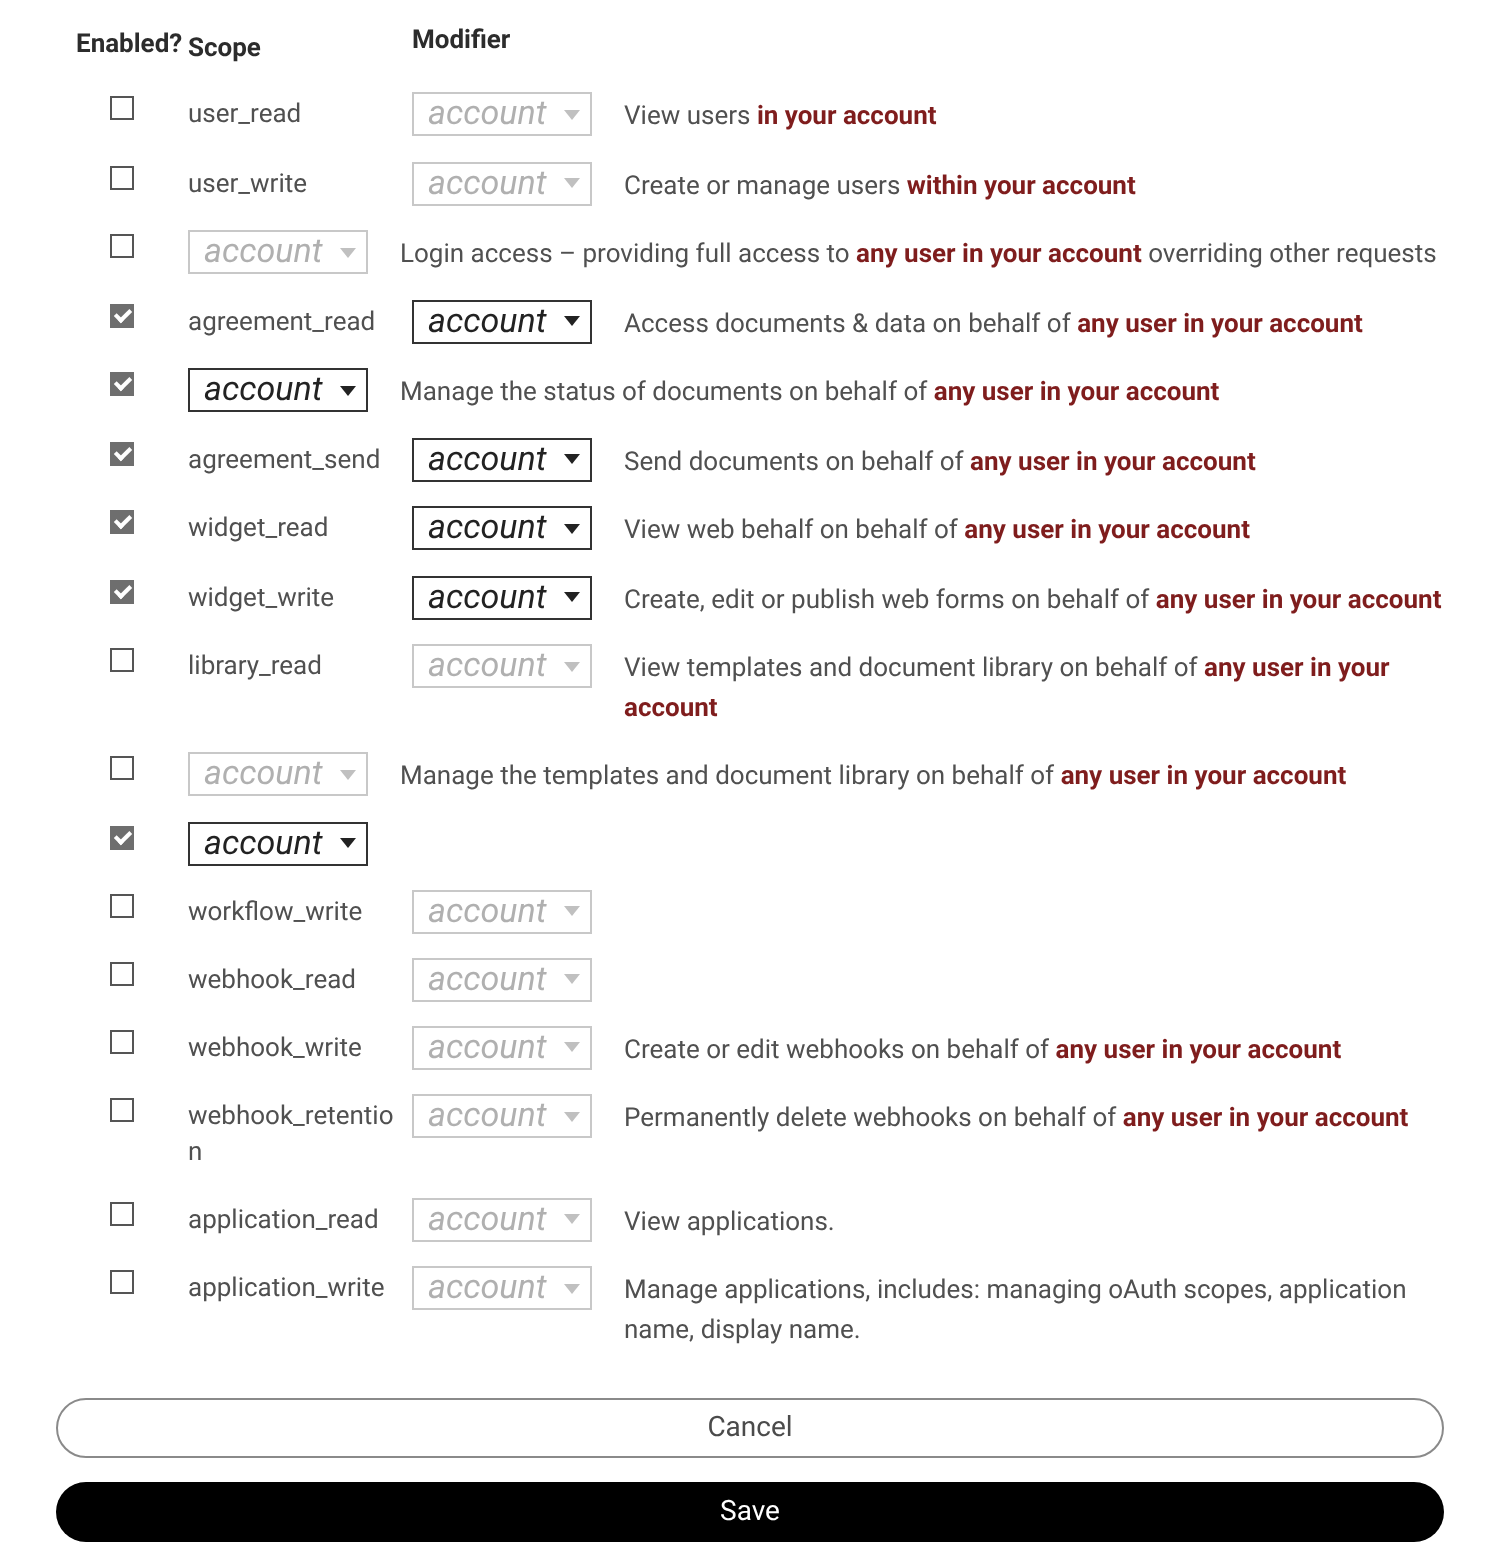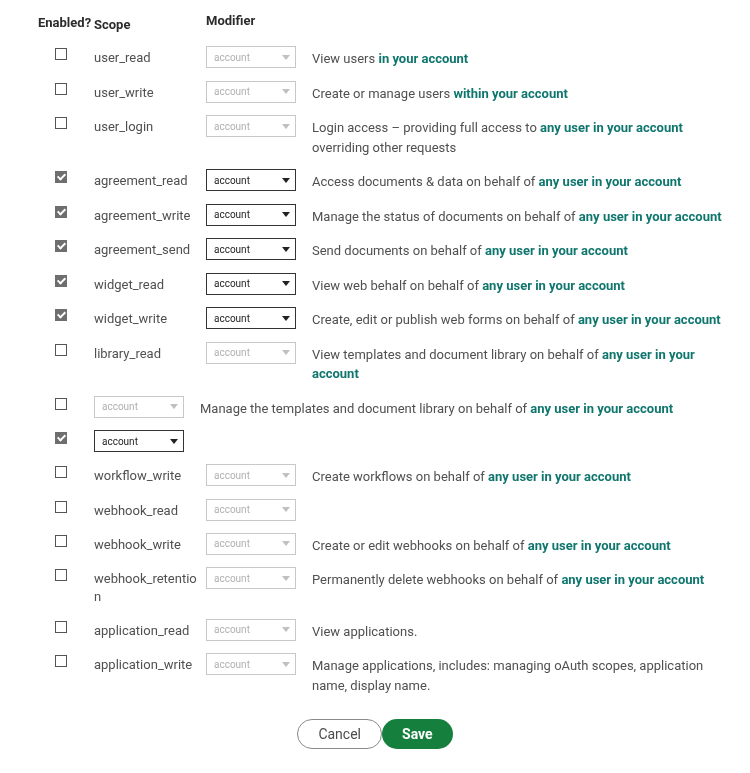--- a/index.html
+++ b/index.html
@@ -54,21 +54,21 @@
       flex-shrink: 0;
       padding-right: 12px;
     }
     .col-desc {
       flex: 1;
       line-height: 1.5;
       padding-top: 3px;
     }
     .col-desc .bold {
       font-weight: 700;
-      color: #0f766e;
+      color: #7f1d1d;
     }
     
     .checkbox {
       width: 12px;
       height: 12px;
       border: 1.5px solid #555;
       background: #fff;
       display: inline-flex;
       align-items: center;
       justify-content: center;
@@ -94,66 +94,68 @@
     .select {
       width: 90px;
       height: 22px;
       border: 1px solid #333;
       background: #fff;
       display: flex;
       align-items: center;
       justify-content: space-between;
       padding: 0 5px 0 7px;
       cursor: pointer;
-      font-size: 10px;
+      font-size: 17px;
       color: #222;
+      font-style: italic;
     }
     .select.disabled {
       border-color: #c8c8c8;
       color: #b0b0b0;
       cursor: default;
     }
     .select .caret {
       width: 0;
       height: 0;
       border-left: 4px solid transparent;
       border-right: 4px solid transparent;
       border-top: 5px solid #222;
     }
     .select.disabled .caret {
       border-top-color: #c0c0c0;
     }
     
     .footer {
       display: flex;
-      justify-content: center;
-      gap: 0;
+      justify-content: flex-end;
+      gap: 12px;
       margin-top: 18px;
+      flex-direction: column;
     }
     .btn {
       height: 30px;
       padding: 0 20px;
       border-radius: 15px;
       font-size: 14px;
       cursor: pointer;
       display: inline-flex;
       align-items: center;
       justify-content: center;
       border: none;
       font-family: inherit;
     }
     .btn-secondary {
       background: #fff;
       color: #4b4b4b;
       border: 1.5px solid #8a8a8a;
     }
     .btn-primary {
-      background: #15803d;
+      background: #000000;
       color: #fff;
-      font-weight: 700;
+      font-weight: 400;
     }
   </style>
 </head>
 <body>
 
 <div class="table">
   <div class="header-row">
     <div class="col-enabled">Enabled?</div>
     <div class="col-scope">Scope</div>
     <div class="col-modifier">Modifier</div>
@@ -182,21 +184,20 @@
             <span>account</span>
             <span class="caret"></span>
           </div>
         </div>
         <div class="col-desc"><span>Create or manage users </span><span class="bold">within your account</span></div>
       </div>
       <div class="data-row">
         <div class="col-enabled">
           <span class="checkbox"></span>
         </div>
-        <div class="col-scope">user_login</div>
         <div class="col-modifier">
           <div class="select disabled">
             <span>account</span>
             <span class="caret"></span>
           </div>
         </div>
         <div class="col-desc"><span>Login access – providing full access to </span><span class="bold">any user in your account</span><span> overriding other requests</span></div>
       </div>
       <div class="data-row">
         <div class="col-enabled">
@@ -208,21 +209,20 @@
             <span>account</span>
             <span class="caret"></span>
           </div>
         </div>
         <div class="col-desc"><span>Access documents &amp; data on behalf of </span><span class="bold">any user in your account</span></div>
       </div>
       <div class="data-row">
         <div class="col-enabled">
           <span class="checkbox checked"></span>
         </div>
-        <div class="col-scope">agreement_write</div>
         <div class="col-modifier">
           <div class="select">
             <span>account</span>
             <span class="caret"></span>
           </div>
         </div>
         <div class="col-desc"><span>Manage the status of documents on behalf of </span><span class="bold">any user in your account</span></div>
       </div>
       <div class="data-row">
         <div class="col-enabled">
@@ -303,21 +303,20 @@
         <div class="col-enabled">
           <span class="checkbox"></span>
         </div>
         <div class="col-scope">workflow_write</div>
         <div class="col-modifier">
           <div class="select disabled">
             <span>account</span>
             <span class="caret"></span>
           </div>
         </div>
-        <div class="col-desc"><span>Create workflows on behalf of </span><span class="bold">any user in your account</span></div>
       </div>
       <div class="data-row">
         <div class="col-enabled">
           <span class="checkbox"></span>
         </div>
         <div class="col-scope">webhook_read</div>
         <div class="col-modifier">
           <div class="select disabled">
             <span>account</span>
             <span class="caret"></span>

